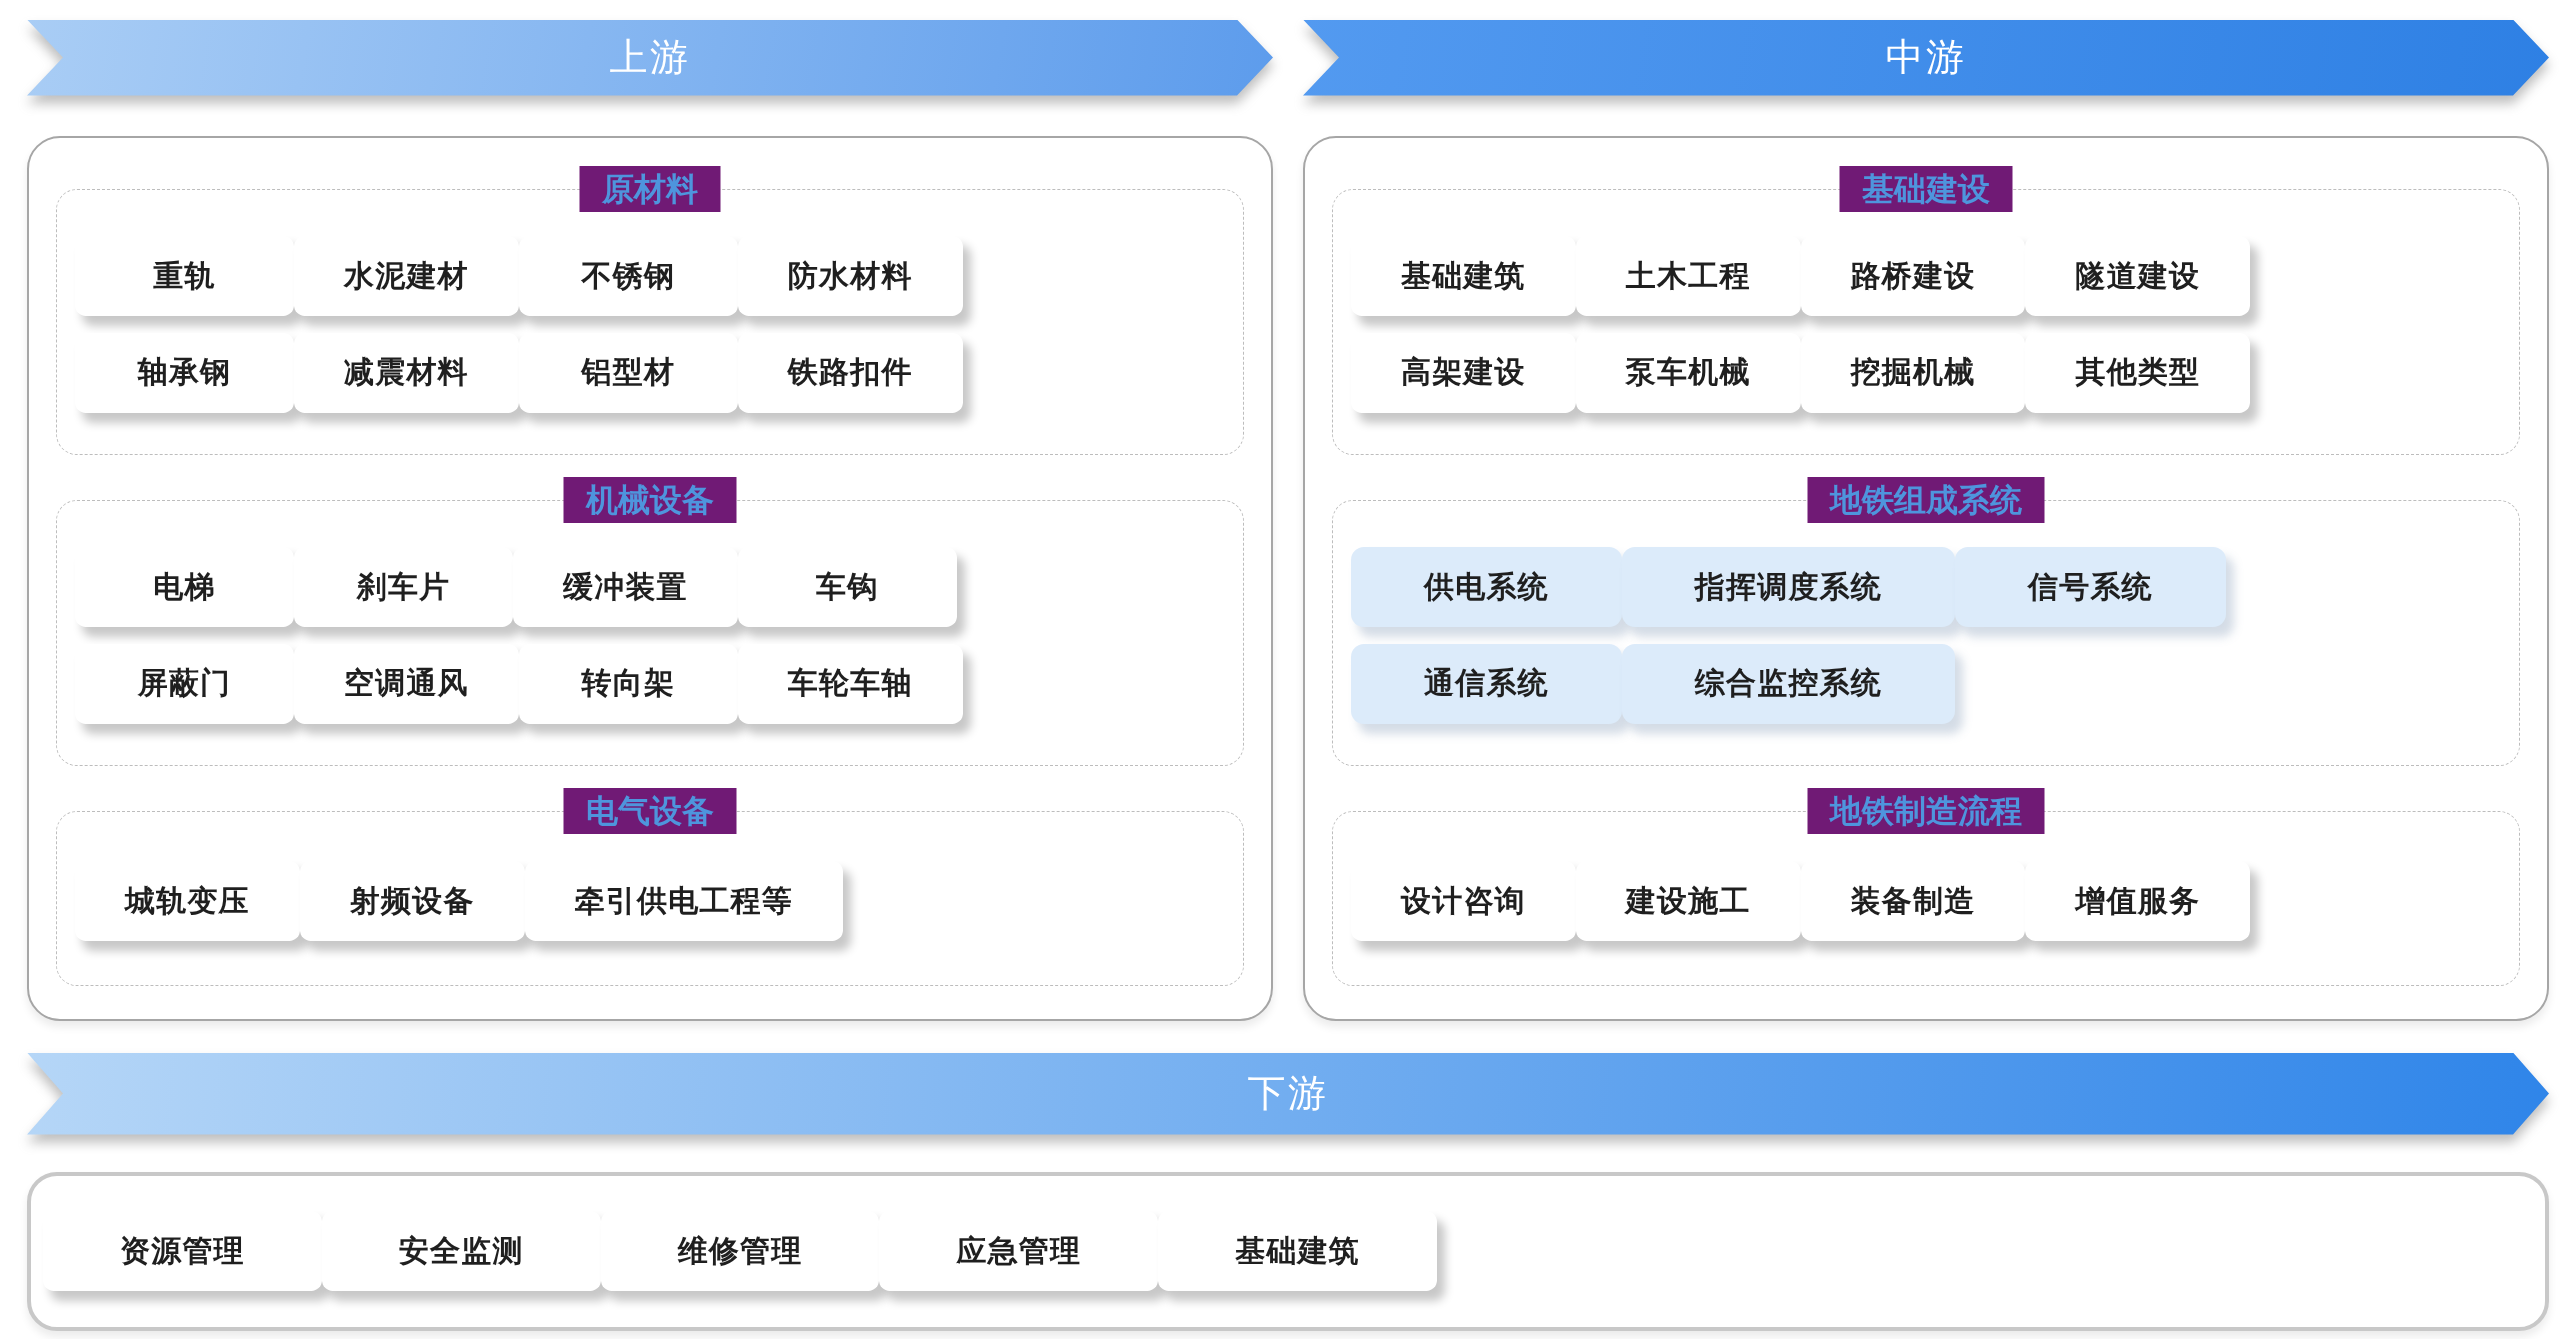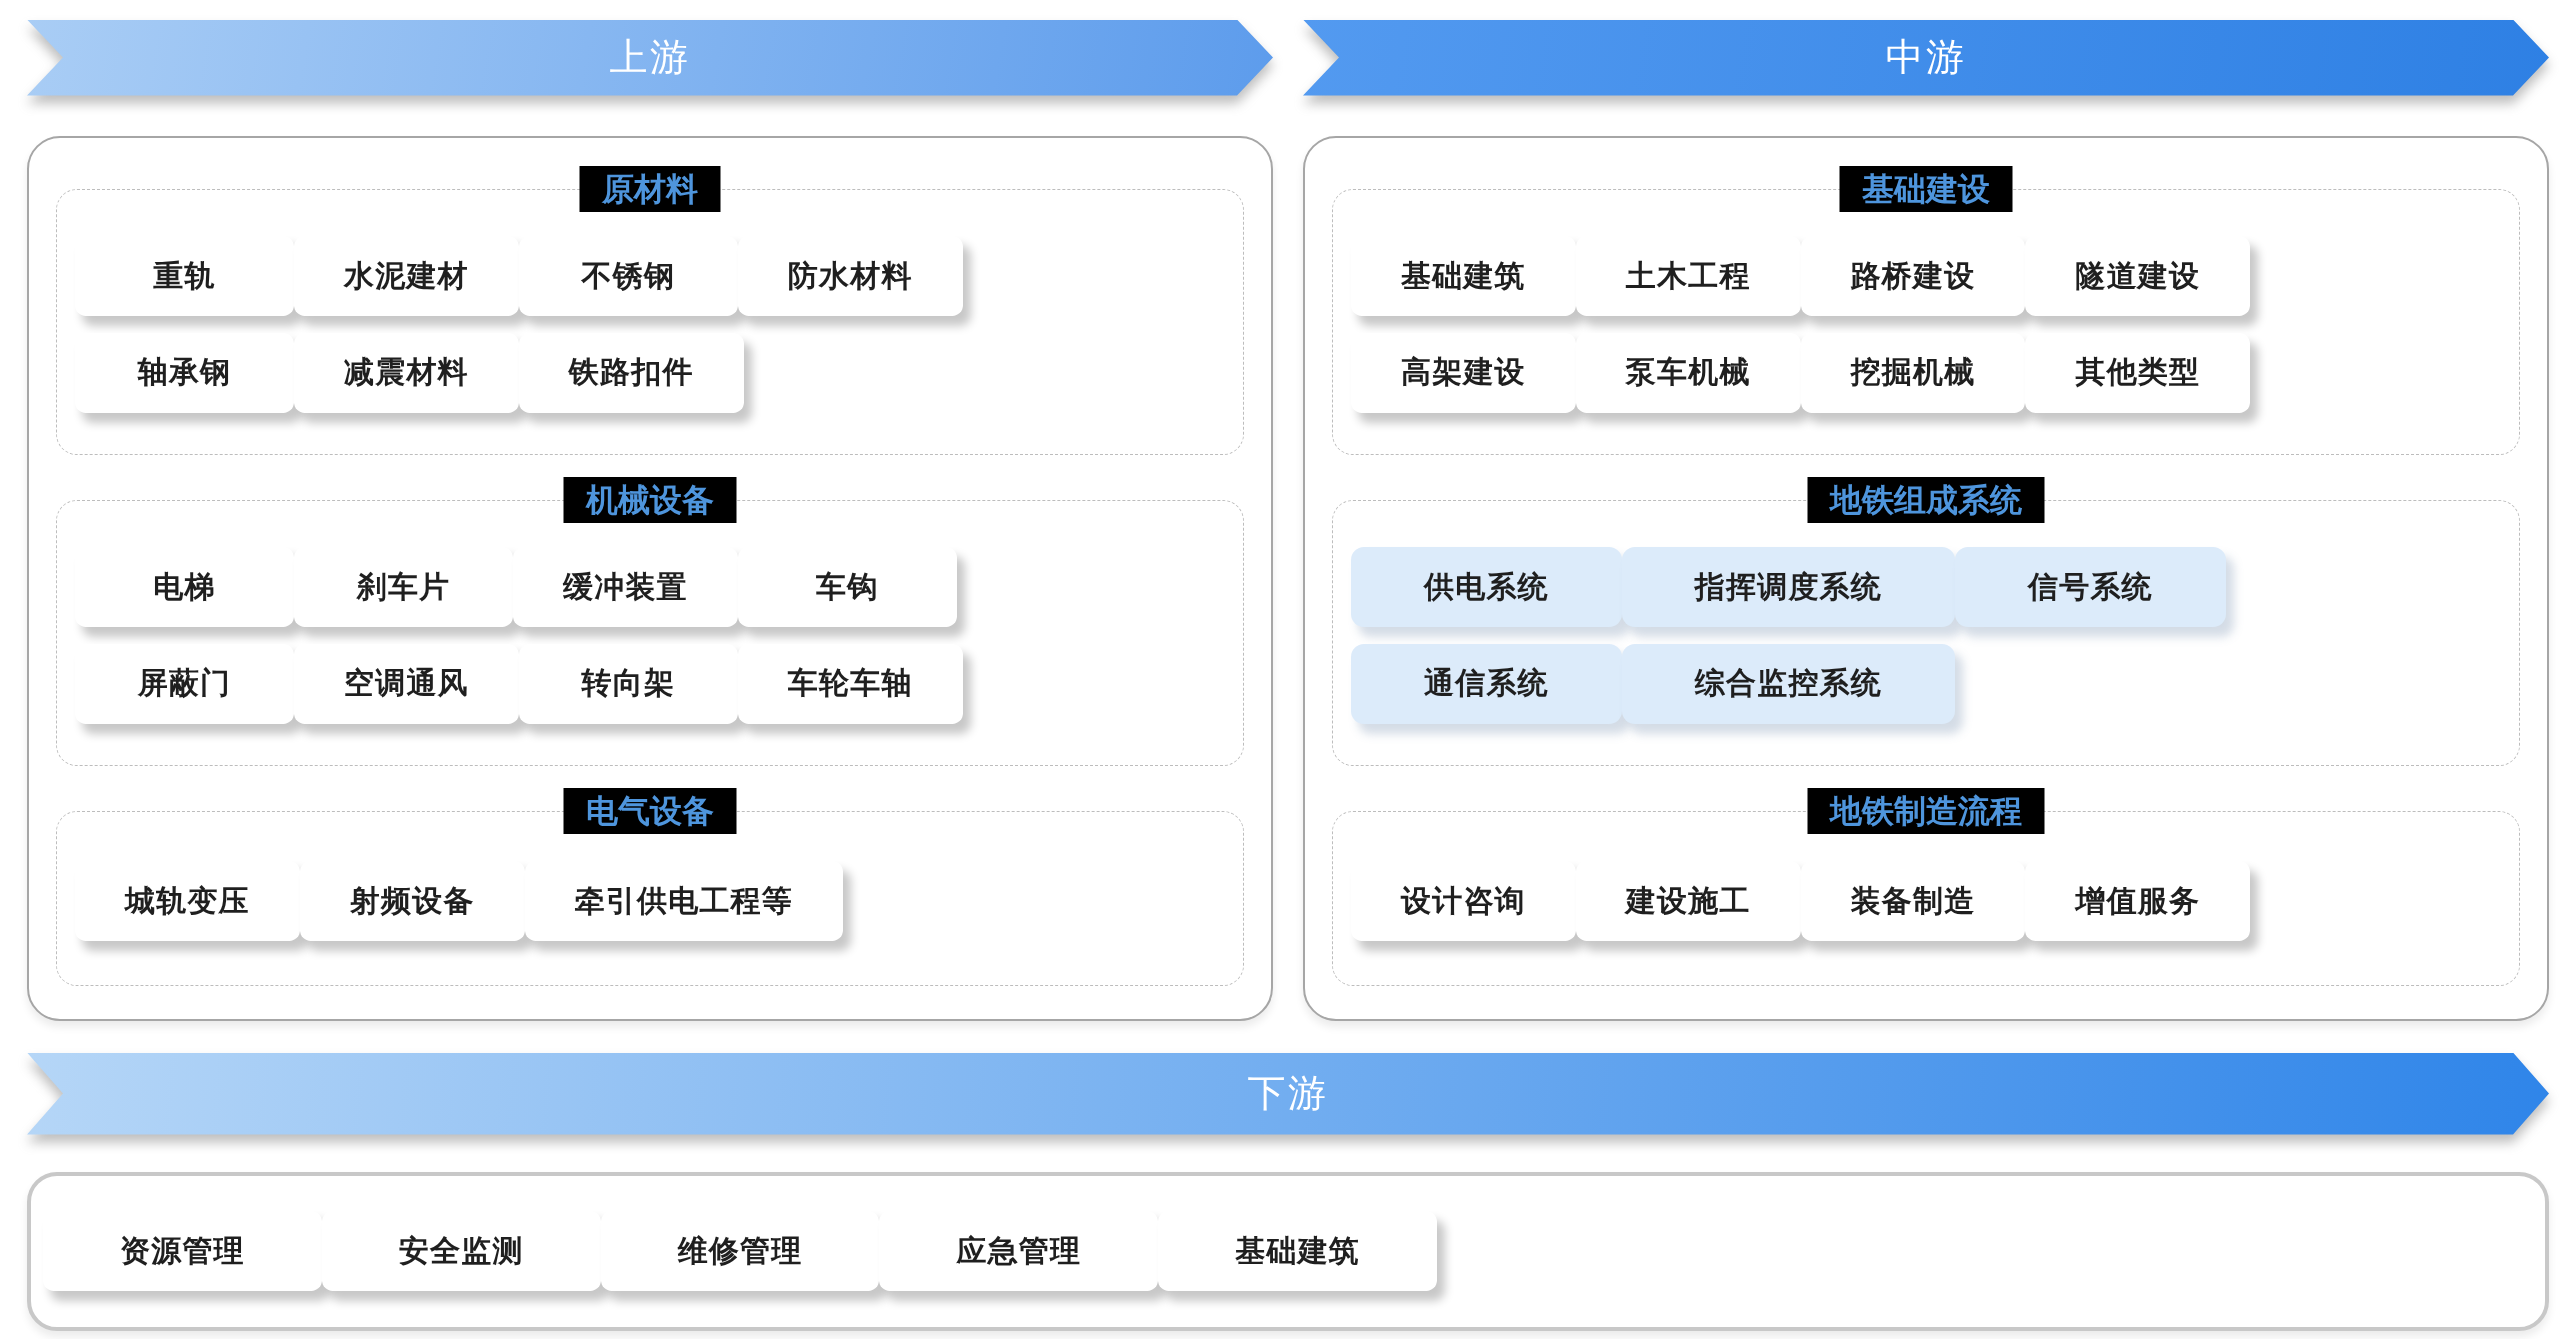--- a/index.html
+++ b/index.html
@@ -46,21 +46,21 @@
   }
 
   
   .section{
     position:relative;border:1.8px dashed #bdbdbd;border-radius:21px;
     display:flex;flex-direction:column;justify-content:space-evenly;
     padding:30px 18px 24px;margin-top:18px;
   }
   .section-title{
     position:absolute;top:-24px;left:50%;transform:translateX(-50%);
-    background:#000000;padding:0 22.5px;white-space:nowrap;
+    background:#701a75;padding:0 22.5px;white-space:nowrap;
     color:var(--section-title-blue);font-size:32px;font-weight:600;line-height:46px;text-align:right;
   }
 
   
   .chips-row{display:flex;justify-content:flex-start;align-items:center;}
   .chip{
     background:#fff;color:var(--chip-text);
     height:80px;min-width:219px;padding:0 50px;
     display:flex;align-items:center;justify-content:center;
     font-size:30px;font-weight:600;letter-spacing:1.2px;white-space:nowrap;
@@ -107,20 +107,21 @@
             <div class="section-title">原材料</div>
             <div class="chips-row">
               <div class="chip">重轨</div>
               <div class="chip">水泥建材</div>
               <div class="chip">不锈钢</div>
               <div class="chip">防水材料</div>
             </div>
             <div class="chips-row">
               <div class="chip">轴承钢</div>
               <div class="chip">减震材料</div>
+              <div class="chip">铝型材</div>
               <div class="chip">铁路扣件</div>
             </div>
           </div>
           <div class="section" style="flex-grow: 1.8;">
             <div class="section-title">机械设备</div>
             <div class="chips-row">
               <div class="chip">电梯</div>
               <div class="chip">刹车片</div>
               <div class="chip">缓冲装置</div>
               <div class="chip">车钩</div>

